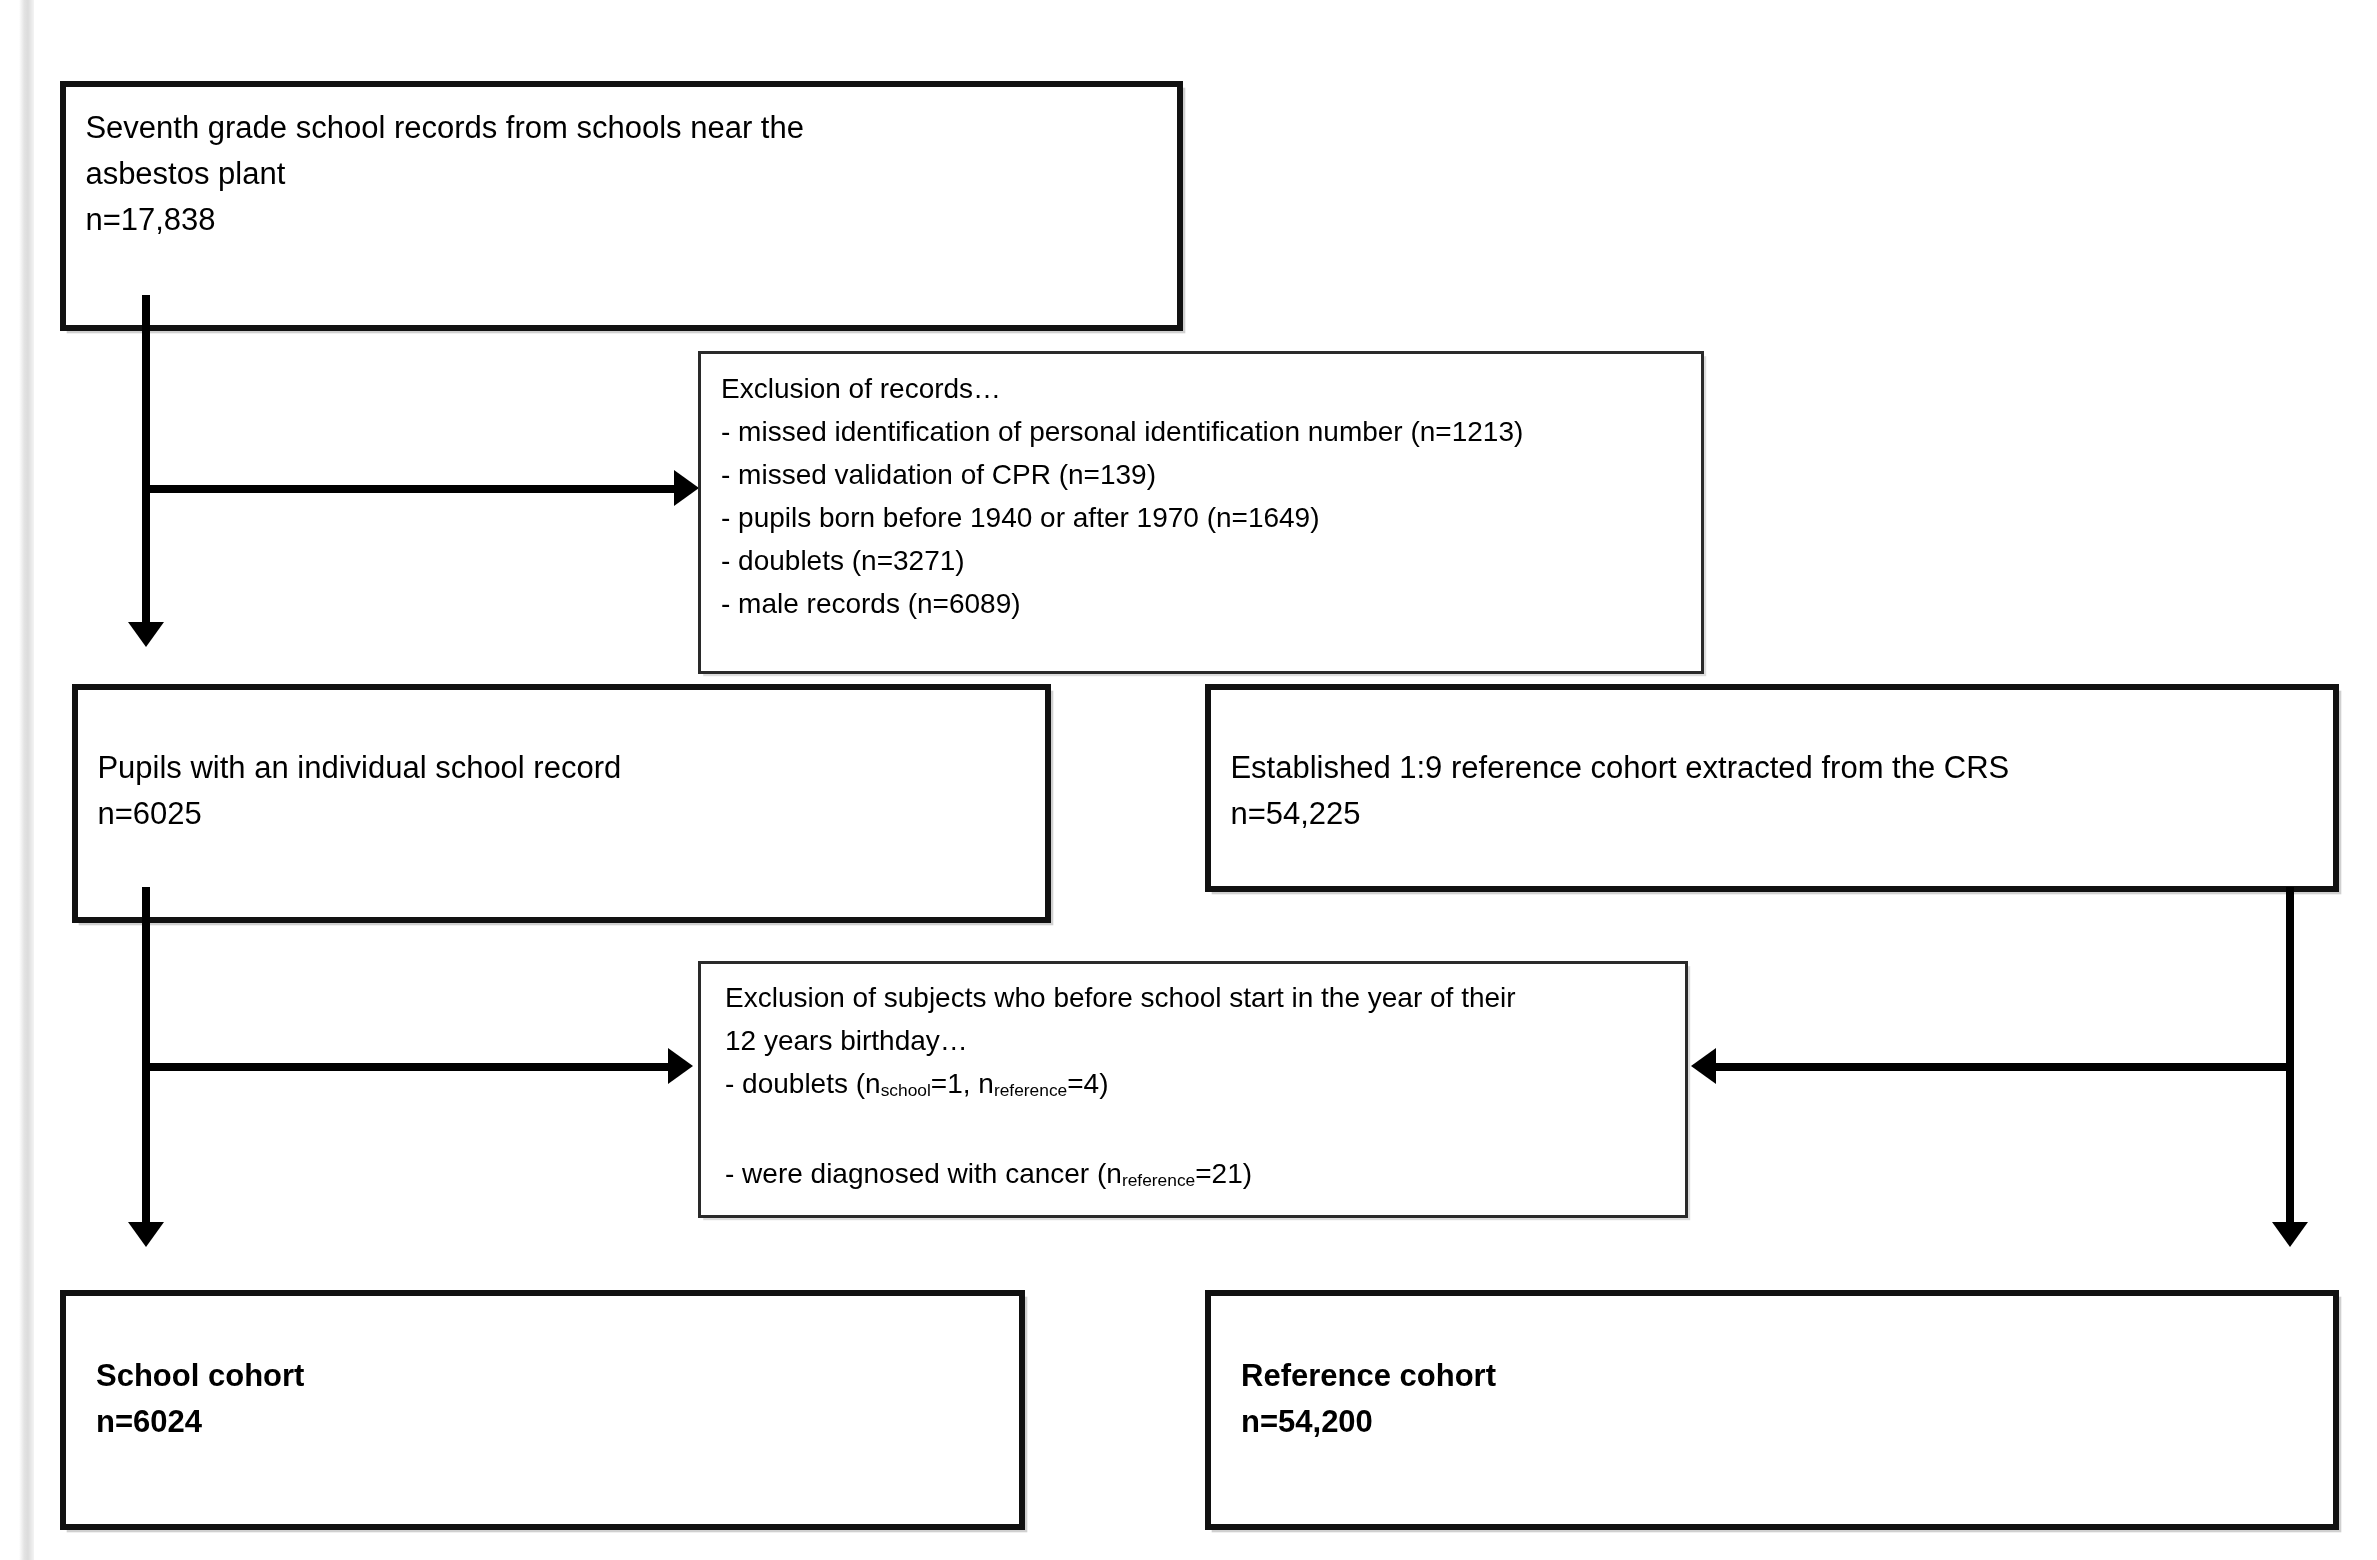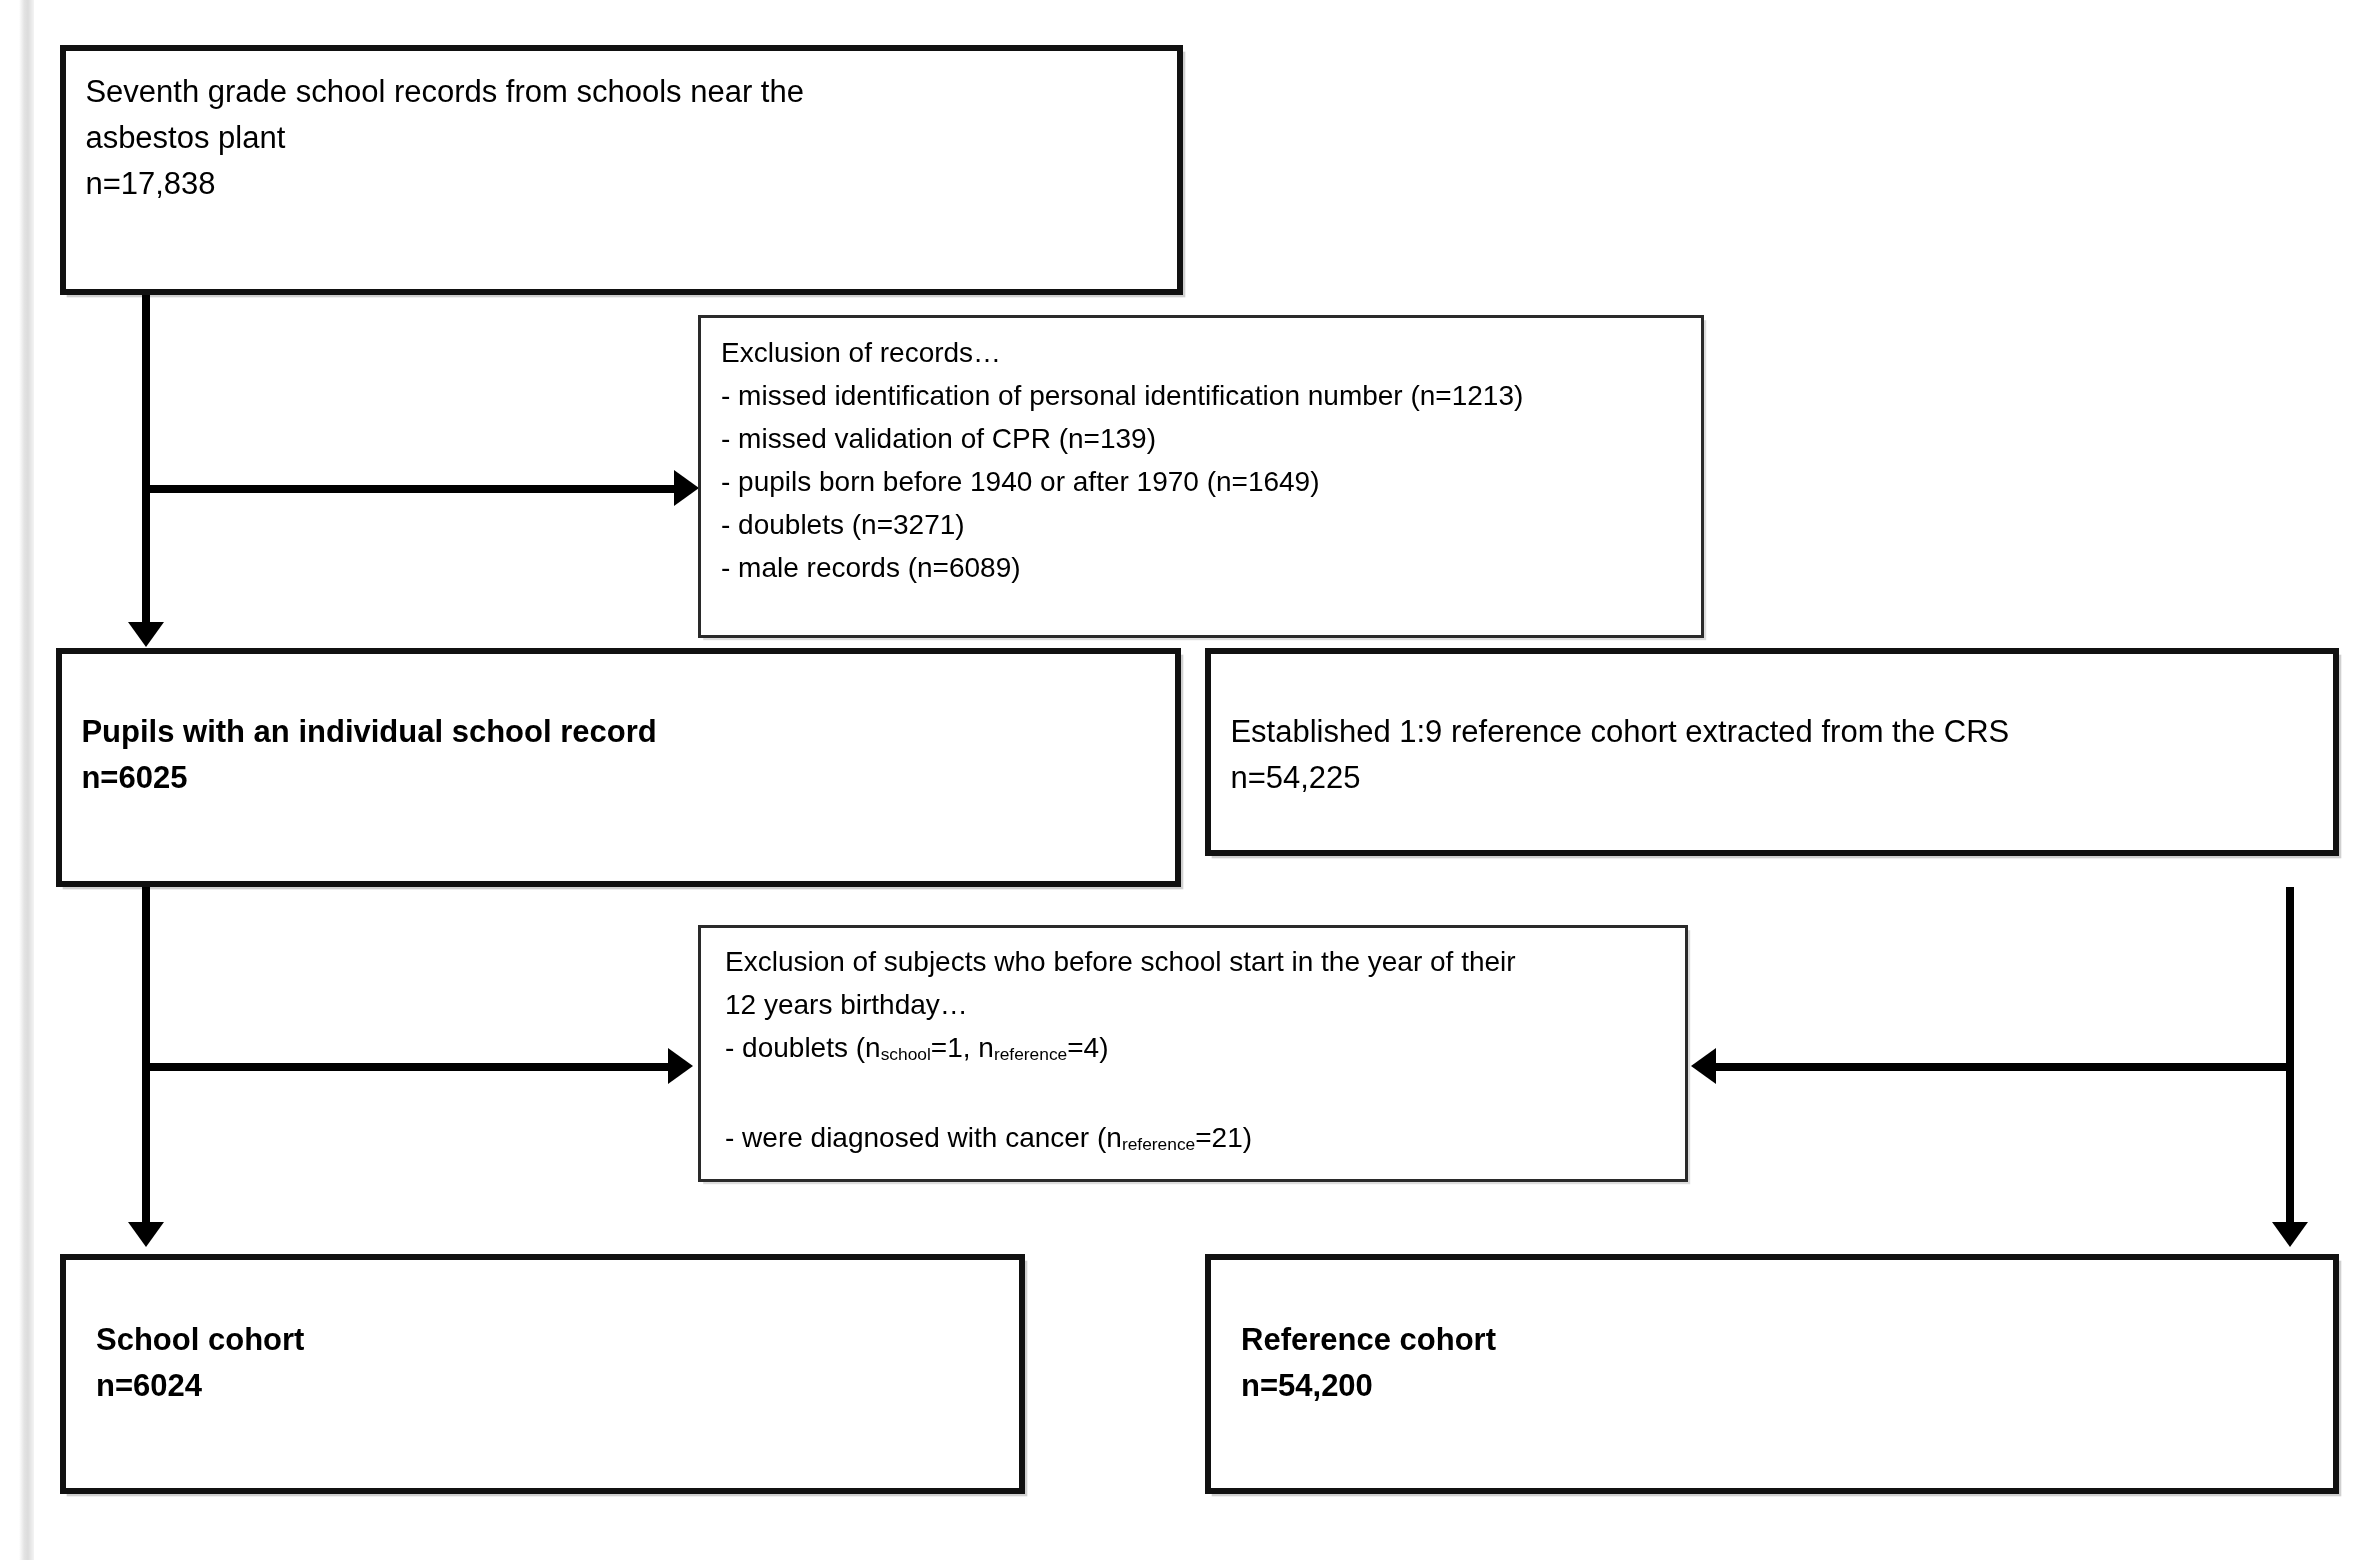--- a/index.html
+++ b/index.html
@@ -3,21 +3,21 @@
 <meta charset="utf-8">
 <style>
   html,body{margin:0;padding:0;background:#ffffff;}
   body{width:2377px;height:1560px;position:relative;overflow:hidden;
        font-family:"Liberation Sans",sans-serif;color:#000;}
 
   
   .page-edge{position:absolute;left:19.4px;top:0;width:15px;height:1560px;
              background:linear-gradient(to right,#ffffff 0%,#e3e3e3 35%,#dcdcdc 60%,#f4f4f4 100%);}
 
-  .node{position:absolute;box-sizing:border-box;background:#fff;}
+  .node{position:absolute;box-sizing:border-box;background:#fff;margin-top:36px;}
 
   
   .thick{border:6.7px solid #111;box-shadow:4.5px 4.5px 0 -2.2px rgba(120,120,120,.35);}
   
   .thin{border:3px solid #2a2a2a;box-shadow:3.7px 3.7px 0 -1.5px rgba(140,140,140,.30);}
 
   .node .txt{position:absolute;left:19.4px;right:13.4px;}
   .line{display:block;white-space:nowrap;}
 
   
@@ -62,21 +62,21 @@
   <div class="txt t-md" style="top:13.4px;left:20px;">
     <span class="line">Exclusion of records…</span>
     <span class="line">- missed identification of personal identification number (n=1213)</span>
     <span class="line">- missed validation of CPR (n=139)</span>
     <span class="line">- pupils born before 1940 or after 1970 (n=1649)</span>
     <span class="line">- doublets (n=3271)</span>
     <span class="line">- male records (n=6089)</span>
   </div>
 </div>
 
-<div class="node thick" style="left:56px;top:648px;width:1125px;height:239px;font-weight:bold;">
+<div class="node thick" style="left:72px;top:648px;width:979px;height:239px;">
   <div class="txt t-lg" style="top:55px;">
     <span class="line">Pupils with an individual school record</span>
     <span class="line">n=6025</span>
   </div>
 </div>
 
 <div class="node thick" style="left:1205px;top:648px;width:1134px;height:208px;">
   <div class="txt t-lg" style="top:55px;">
     <span class="line">Established 1:9 reference cohort extracted from the CRS</span>
     <span class="line">n=54,225</span>

